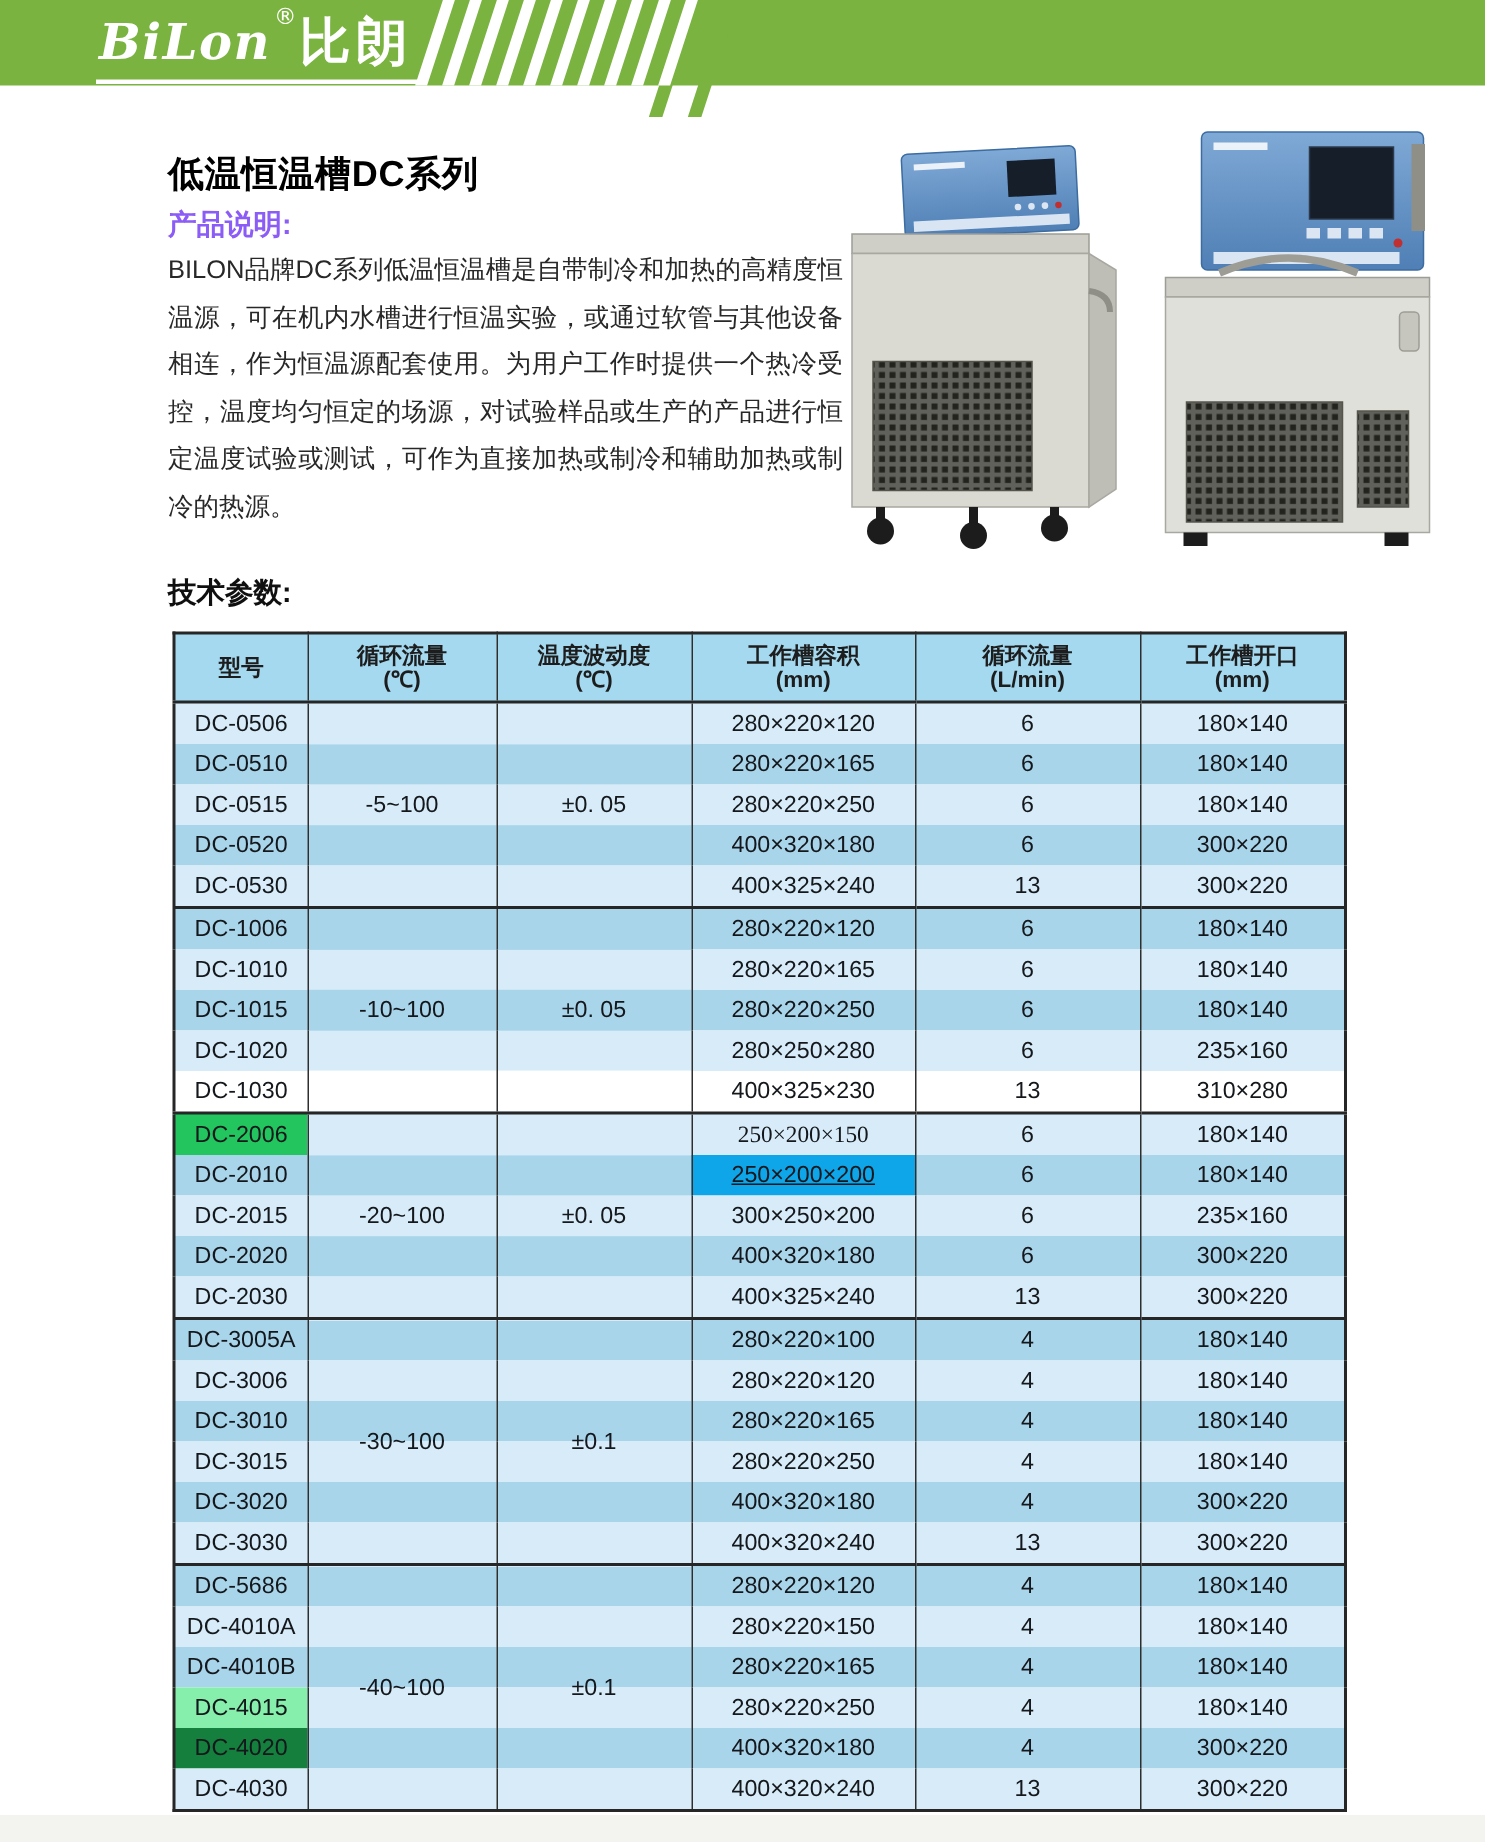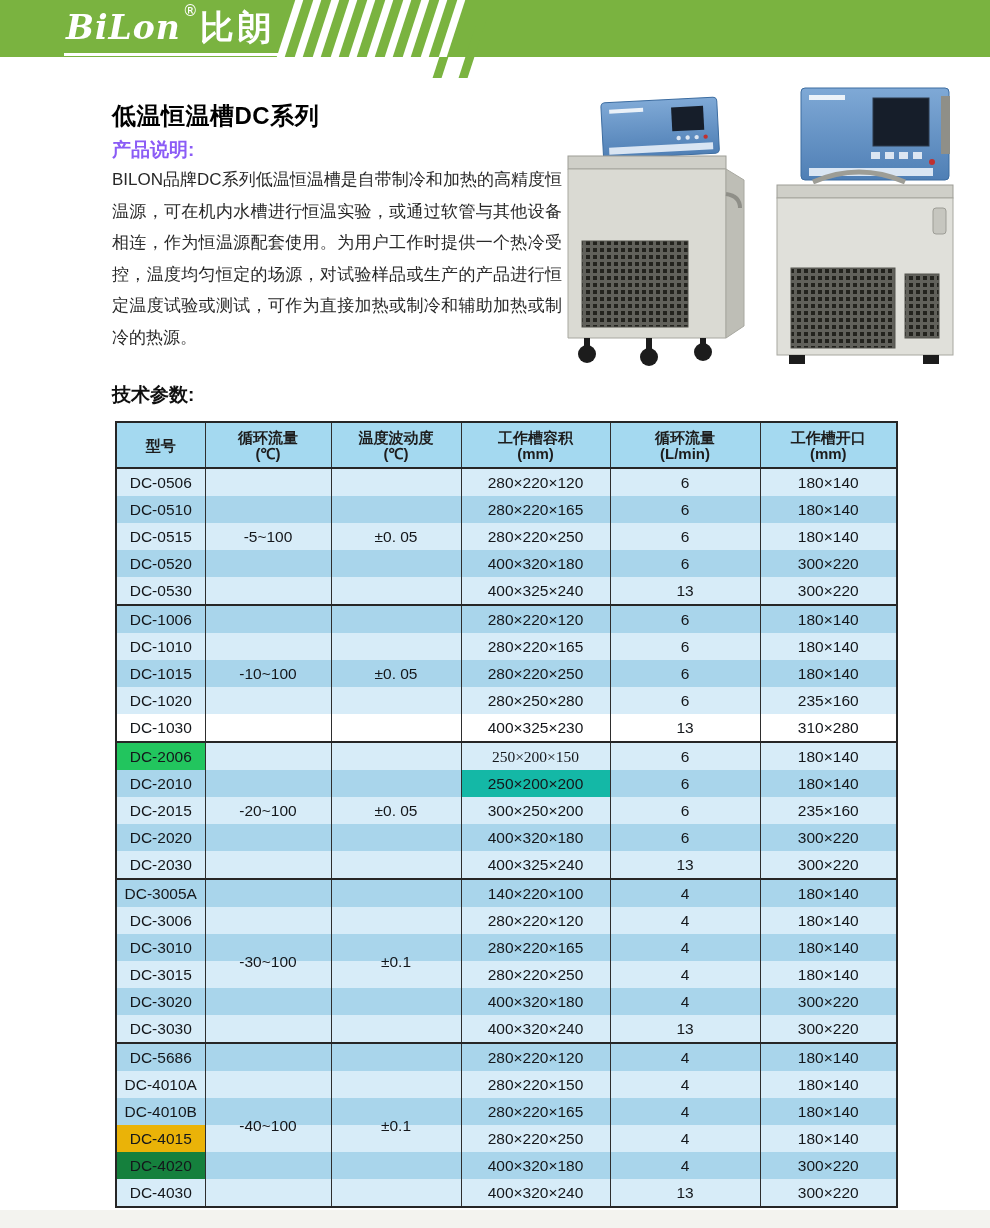--- a/index.html
+++ b/index.html
@@ -240,21 +240,21 @@
       <tr class="group-start">
         <td style="background: #22c55e; margin-top: 44px;">DC-2006</td>
         <td rowspan="5" style="background-image: linear-gradient(rgb(215, 236, 248) 0px, rgb(215, 236, 248) 27px, rgb(169, 213, 235) 27px, rgb(169, 213, 235) 54px, rgb(215, 236, 248) 54px, rgb(215, 236, 248) 81px, rgb(169, 213, 235) 81px, rgb(169, 213, 235) 108px, rgb(215, 236, 248) 108px, rgb(215, 236, 248) 135px);">-20~100</td>
         <td rowspan="5" style="background-image: linear-gradient(rgb(215, 236, 248) 0px, rgb(215, 236, 248) 27px, rgb(169, 213, 235) 27px, rgb(169, 213, 235) 54px, rgb(215, 236, 248) 54px, rgb(215, 236, 248) 81px, rgb(169, 213, 235) 81px, rgb(169, 213, 235) 108px, rgb(215, 236, 248) 108px, rgb(215, 236, 248) 135px);">±0. 05</td>
         <td style="background: rgb(215, 236, 248); font-family: Liberation Serif, serif;">250×200×150</td>
         <td style="background: rgb(215, 236, 248);">6</td>
         <td style="background: rgb(215, 236, 248);">180×140</td>
       </tr>
       <tr>
         <td style="background: rgb(169, 213, 235);">DC-2010</td>
-        <td style="background: #14b8a6;">250×200×200</td>
+        <td style="background: #0ea5e9; text-decoration: underline;">250×200×200</td>
         <td style="background: rgb(169, 213, 235);">6</td>
         <td style="background: rgb(169, 213, 235);">180×140</td>
       </tr>
       <tr>
         <td style="background: rgb(215, 236, 248);">DC-2015</td>
         <td style="background: rgb(215, 236, 248);">300×250×200</td>
         <td style="background: rgb(215, 236, 248);">6</td>
         <td style="background: rgb(215, 236, 248);">235×160</td>
       </tr>
       <tr>
@@ -266,21 +266,21 @@
       <tr>
         <td style="background: rgb(215, 236, 248);">DC-2030</td>
         <td style="background: rgb(215, 236, 248);">400×325×240</td>
         <td style="background: rgb(215, 236, 248);">13</td>
         <td style="background: rgb(215, 236, 248);">300×220</td>
       </tr>
       <tr class="group-start">
         <td style="background: rgb(169, 213, 235);">DC-3005A</td>
         <td rowspan="6" style="background-image: linear-gradient(rgb(169, 213, 235) 0px, rgb(169, 213, 235) 27px, rgb(215, 236, 248) 27px, rgb(215, 236, 248) 54px, rgb(169, 213, 235) 54px, rgb(169, 213, 235) 81px, rgb(215, 236, 248) 81px, rgb(215, 236, 248) 108px, rgb(169, 213, 235) 108px, rgb(169, 213, 235) 135px, rgb(215, 236, 248) 135px, rgb(215, 236, 248) 162px);">-30~100</td>
         <td rowspan="6" style="background-image: linear-gradient(rgb(169, 213, 235) 0px, rgb(169, 213, 235) 27px, rgb(215, 236, 248) 27px, rgb(215, 236, 248) 54px, rgb(169, 213, 235) 54px, rgb(169, 213, 235) 81px, rgb(215, 236, 248) 81px, rgb(215, 236, 248) 108px, rgb(169, 213, 235) 108px, rgb(169, 213, 235) 135px, rgb(215, 236, 248) 135px, rgb(215, 236, 248) 162px);">±0.1</td>
-        <td style="background: rgb(169, 213, 235);">140×220×100</td>
+        <td style="background: rgb(169, 213, 235);">280×220×100</td>
         <td style="background: rgb(169, 213, 235);">4</td>
         <td style="background: rgb(169, 213, 235);">180×140</td>
       </tr>
       <tr>
         <td style="background: rgb(215, 236, 248);">DC-3006</td>
         <td style="background: rgb(215, 236, 248);">280×220×120</td>
         <td style="background: rgb(215, 236, 248);">4</td>
         <td style="background: rgb(215, 236, 248);">180×140</td>
       </tr>
       <tr>
@@ -321,21 +321,21 @@
         <td style="background: rgb(215, 236, 248);">4</td>
         <td style="background: rgb(215, 236, 248);">180×140</td>
       </tr>
       <tr>
         <td style="background: rgb(169, 213, 235);">DC-4010B</td>
         <td style="background: rgb(169, 213, 235);">280×220×165</td>
         <td style="background: rgb(169, 213, 235);">4</td>
         <td style="background: rgb(169, 213, 235);">180×140</td>
       </tr>
       <tr>
-        <td style="background: #eab308; margin-top: 28px;">DC-4015</td>
+        <td style="background: #86efac; margin-top: 28px;">DC-4015</td>
         <td style="background: rgb(215, 236, 248);">280×220×250</td>
         <td style="background: rgb(215, 236, 248);">4</td>
         <td style="background: rgb(215, 236, 248);">180×140</td>
       </tr>
       <tr>
         <td style="background: #15803d;">DC-4020</td>
         <td style="background: rgb(169, 213, 235);">400×320×180</td>
         <td style="background: rgb(169, 213, 235);">4</td>
         <td style="background: rgb(169, 213, 235);">300×220</td>
       </tr>

